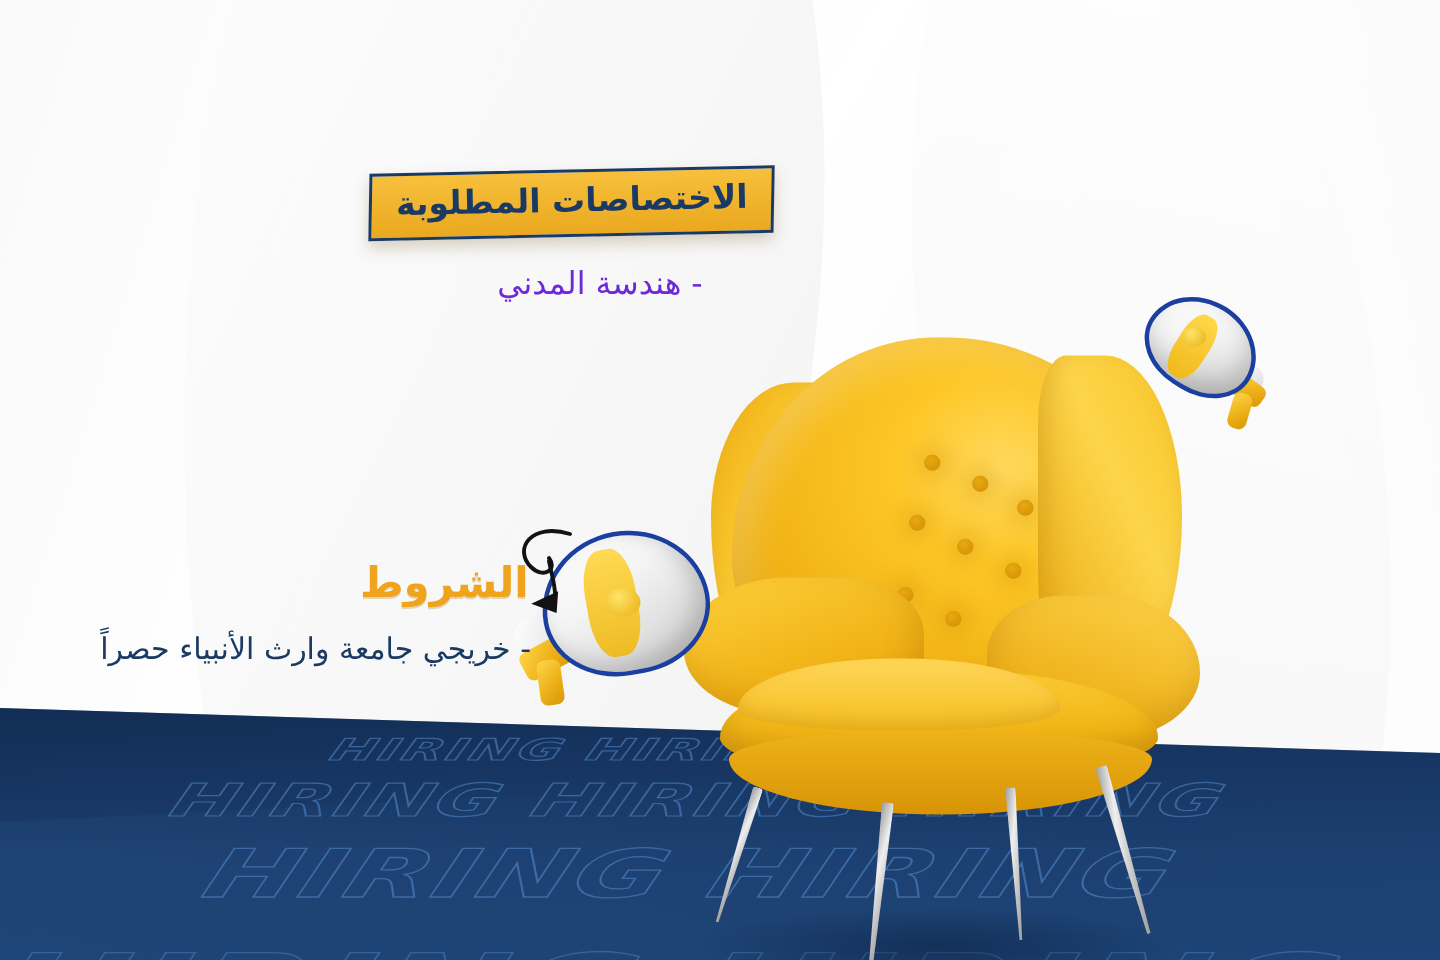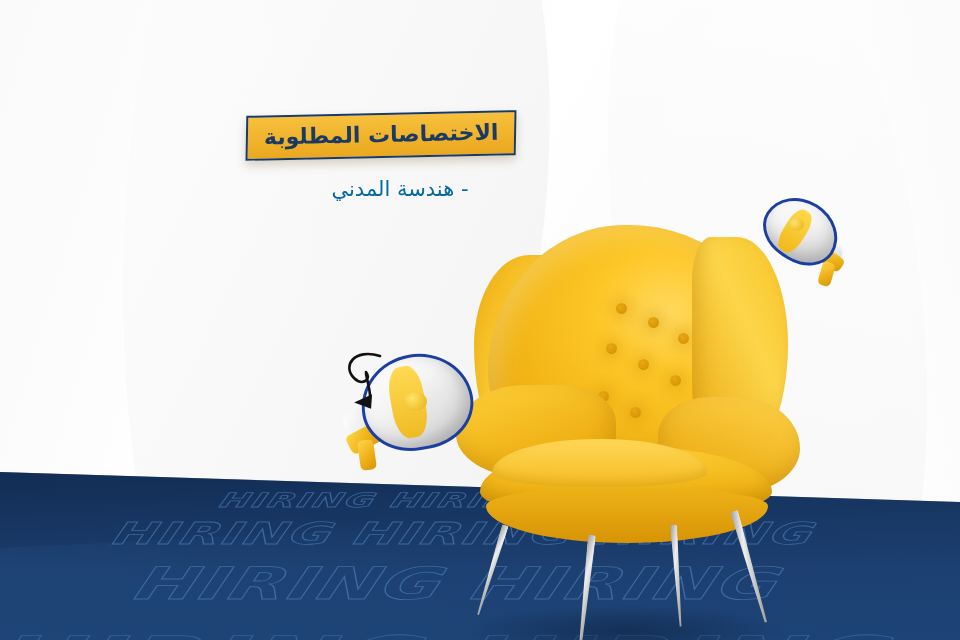--- a/index.html
+++ b/index.html
@@ -134,21 +134,21 @@
   .banner span{
     display:block; direction:rtl; color:#1b3a63;
     font-size:22px; font-weight:700; letter-spacing:0;
     transform:skewX(2.2deg);
     white-space:nowrap;
   }
 
   .spec-item{
     position:absolute; left:305px; top:177px; width:190px;
     direction:rtl; text-align:center;
-    color:#0369a1; font-size:21px; font-weight:500; white-space:nowrap;
+    color:#6d28d9; font-size:21px; font-weight:500; white-space:nowrap;
   }
 
   
   .cond-title{
     position:absolute; left:240px; top:372px;
     direction:rtl; color:#f0a41e; font-size:28px; font-weight:800;
     white-space:nowrap;
     text-shadow:0 1px 0 rgba(160,110,10,.25);
   }
   .cond-item{
@@ -335,19 +335,21 @@
     <div class="mega-stripe"></div>
     <div class="mega-dot"></div>
   </div>
 
 
   <div class="banner">
     <span>الاختصاصات المطلوبة</span>
   </div>
   <div class="spec-item">- هندسة المدني</div>
 
+  <div class="cond-title">الشروط</div>
   <svg class="curve-arrow" viewBox="0 0 52 60">
     <path d="M44 4 C 18 -4, 6 14, 18 26 C 26 34, 36 28, 30 20" fill="none" stroke="#121212" stroke-width="2.6" stroke-linecap="round"></path>
     <path d="M34 40 L 20 54 L 38 54 Z" fill="#121212" transform="rotate(20 29 47)"></path>
     <path d="M30 22 C 32 32, 34 38, 34 44" fill="none" stroke="#121212" stroke-width="2.6" stroke-linecap="round"></path>
   </svg>
+  <div class="cond-item">- خريجي جامعة وارث الأنبياء حصراً</div>
 
 </div>
 
 </body></html>

